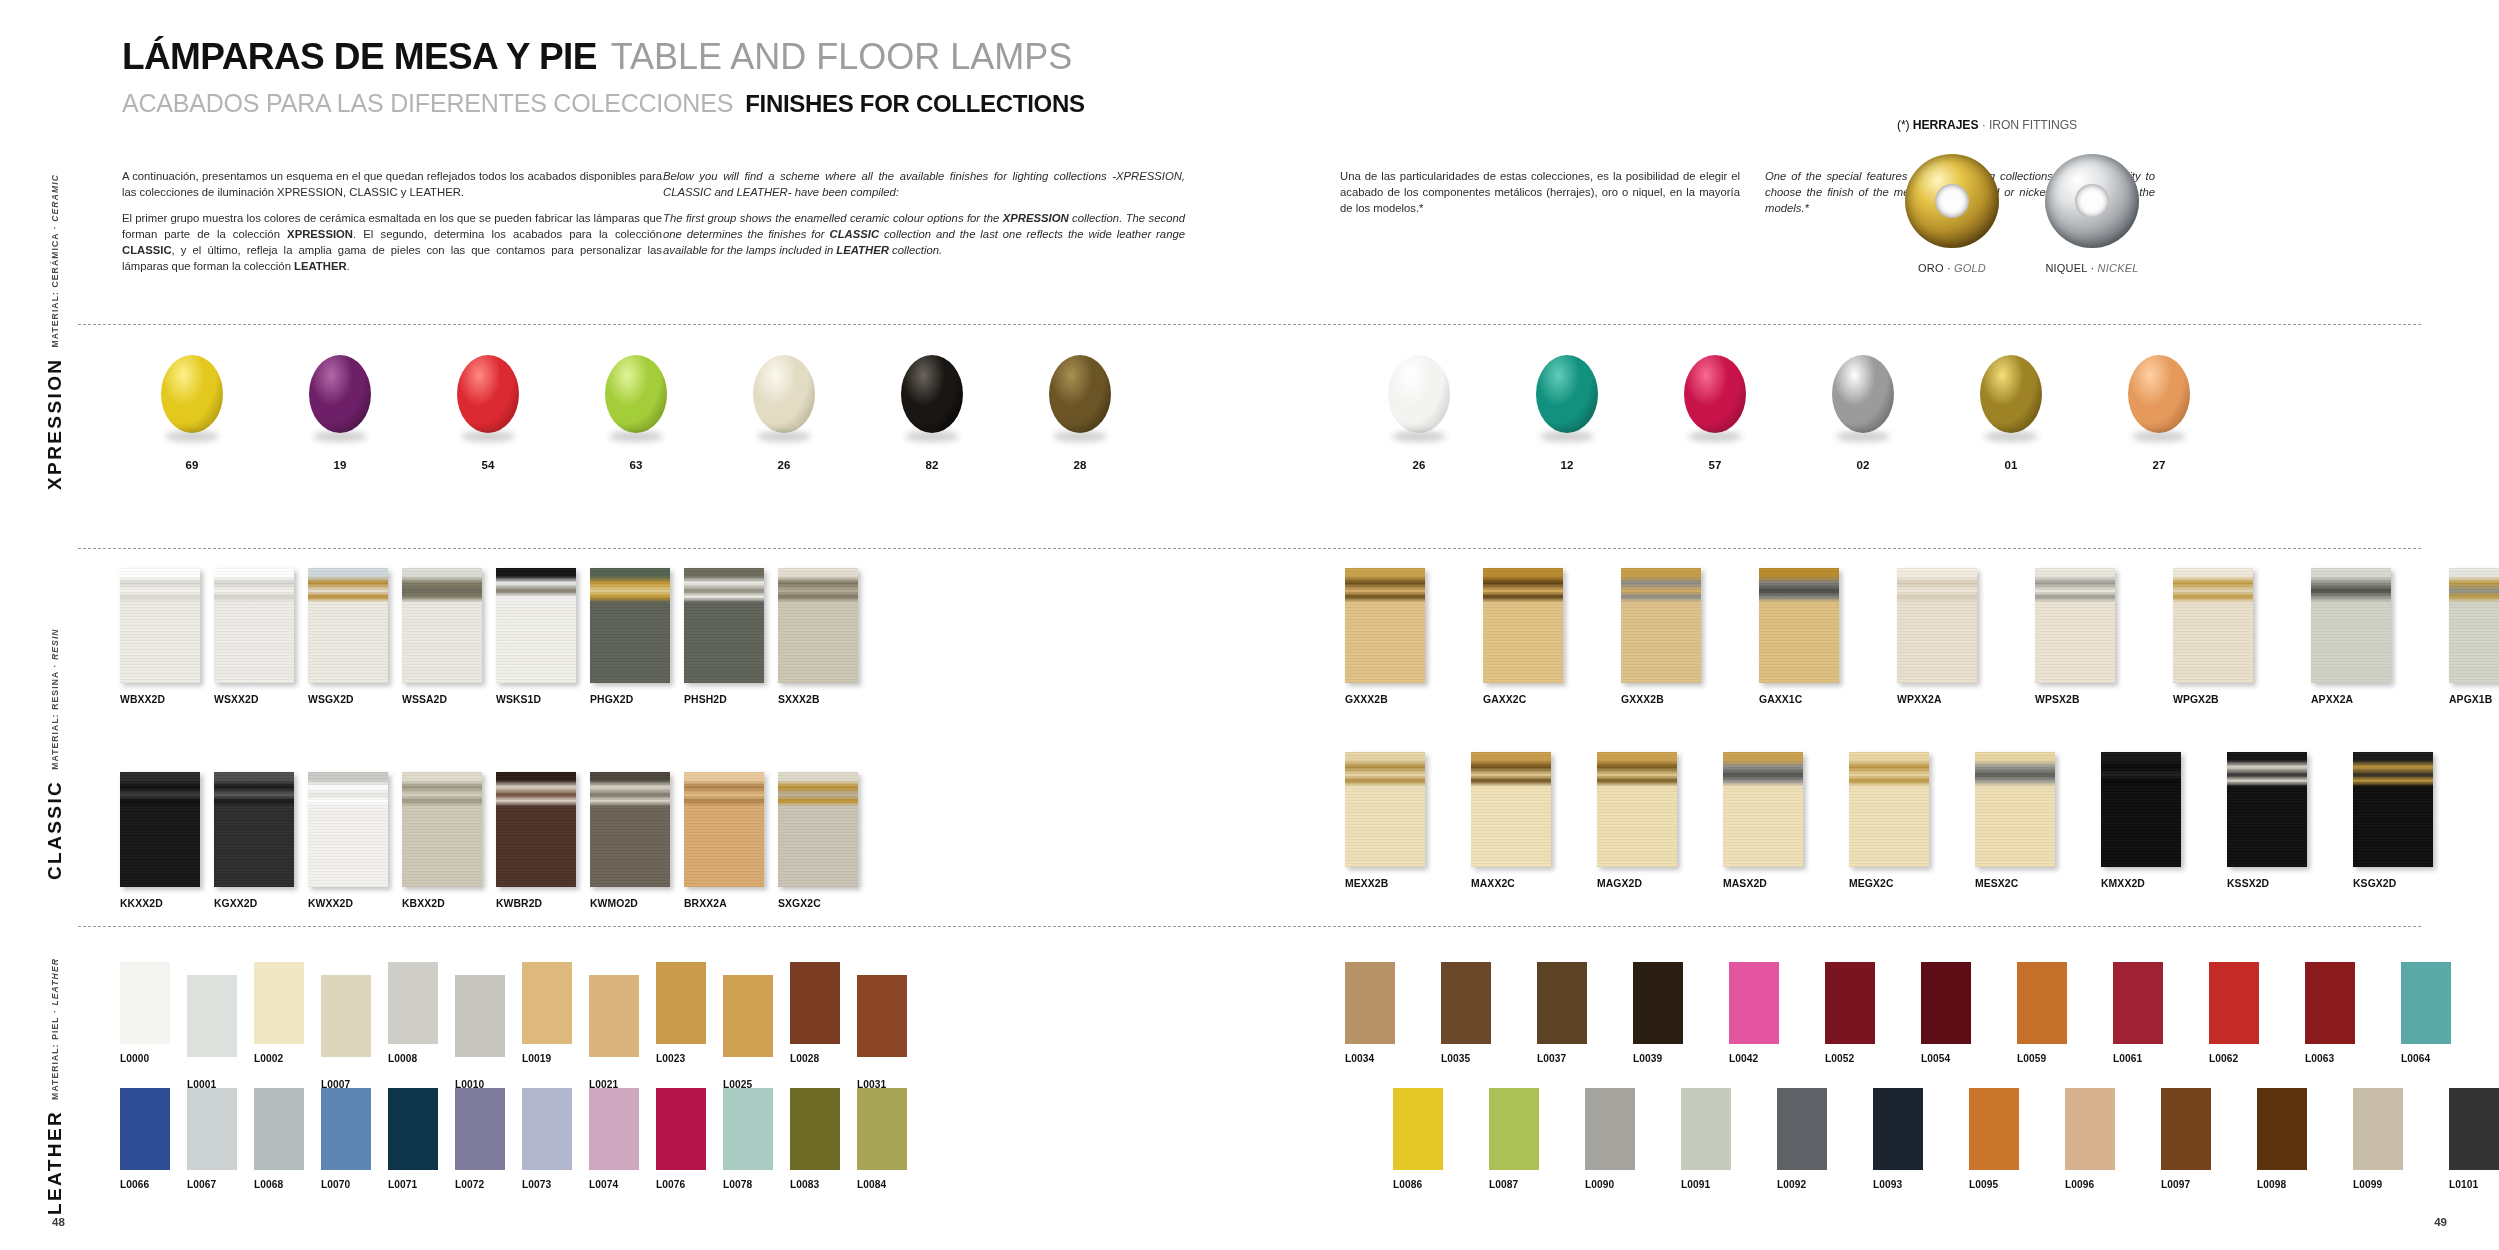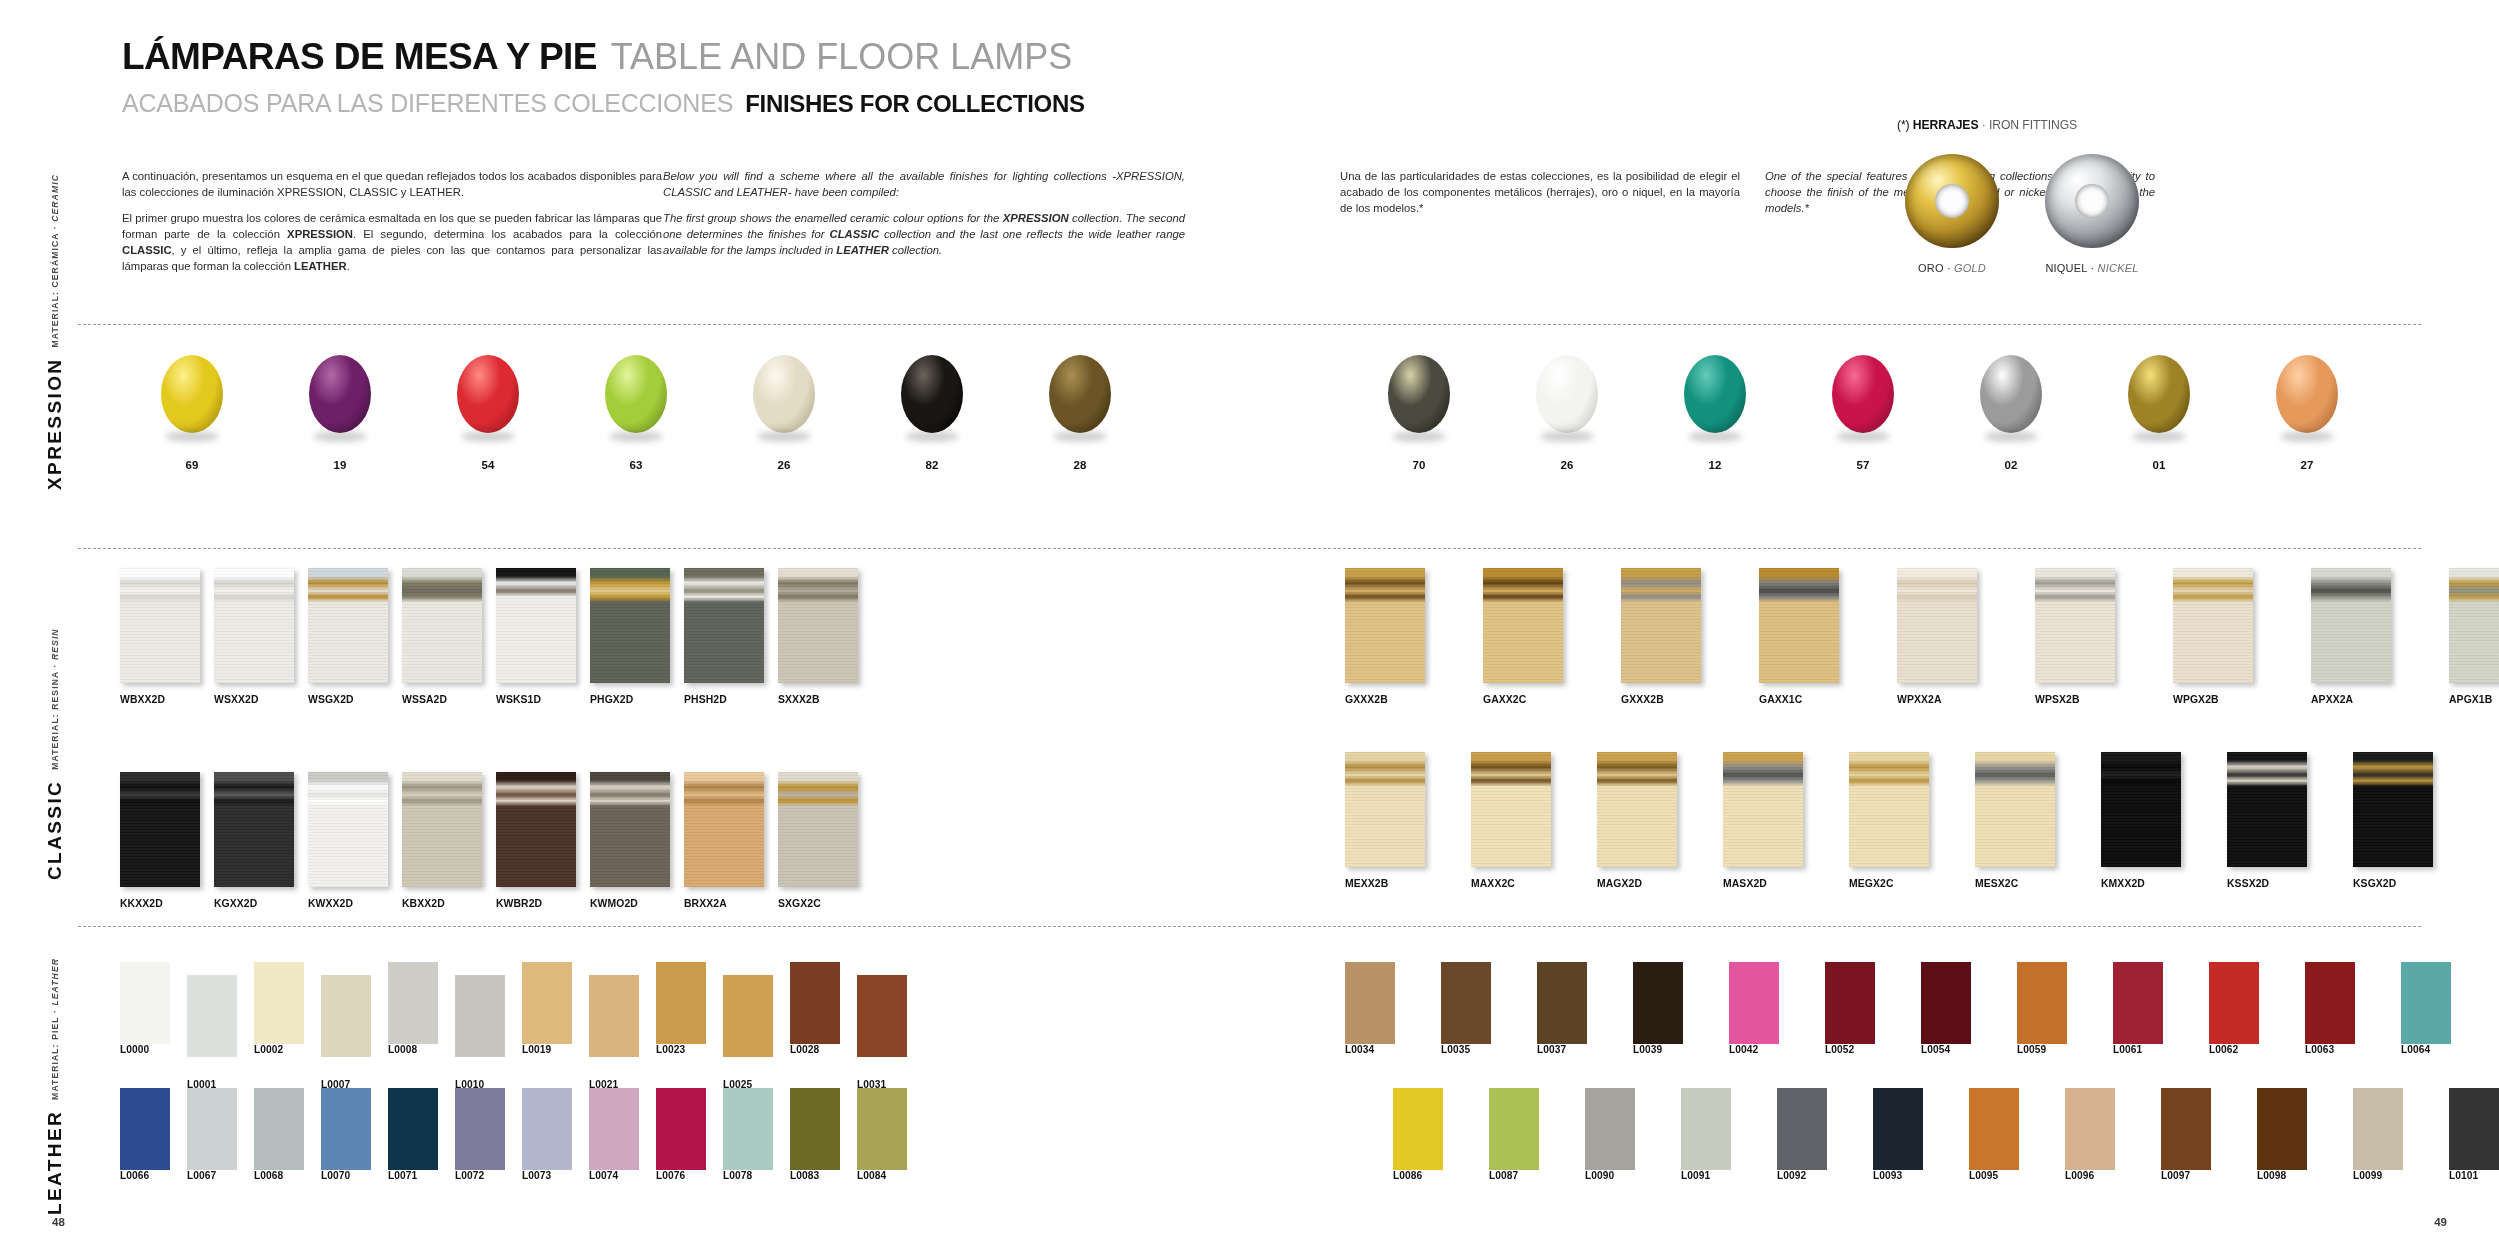--- a/index.html
+++ b/index.html
@@ -92,21 +92,21 @@
   #le-r1{left:1345px;top:962px;}
   #le-l2{left:120px;top:1088px;}
   #le-r2{left:1345px;top:1088px;padding-left:48px;}
   .le-cell{text-align:left;}
   .le-chip{width:50px;height:82px;position:relative;overflow:hidden;}
   .le-chip::after{content:"";position:absolute;inset:0;opacity:.35;
     background-image:
       radial-gradient(circle at 2px 2px, rgba(255,255,255,.55) .6px, transparent .7px),
       radial-gradient(circle at 5px 6px, rgba(0,0,0,.30) .6px, transparent .7px);
     background-size:7px 7px,7px 7px;}
-  .le-cap{font-size:10.2px;font-weight:bold;color:#111;letter-spacing:.1px;}
+  .le-cap{margin-top:9px;font-size:10.2px;font-weight:bold;color:#111;letter-spacing:.1px;}
   .le-cell.drop .le-cap{margin-top:22px;}
 
   
   .folio{position:absolute;bottom:22px;font-size:11.5px;color:#3a3a3a;font-weight:bold;}
   #folio-l{left:52px;}
   #folio-r{right:52px;}
 </style>
 </head>
 <body>
 
@@ -209,24 +209,20 @@
         <div class="sphere" style="background: radial-gradient(at 36% 26%, rgb(107, 100, 92) 0%, rgb(25, 22, 19) 38%, rgb(25, 22, 19) 58%, rgb(0, 0, 0) 100%);"></div>
         <div class="sphere-cap">82</div>
       </div>
       <div class="sphere-cell">
         <div class="sphere" style="background: radial-gradient(at 36% 26%, rgb(169, 143, 82) 0%, rgb(107, 85, 38) 38%, rgb(107, 85, 38) 58%, rgb(47, 36, 9) 100%);"></div>
         <div class="sphere-cap">28</div>
       </div>
     </div>
   <div class="sphere-group" id="xp-right">
       <div class="sphere-cell">
-        <div class="sphere" style="background: radial-gradient(at 36% 26%, rgb(214, 210, 168) 0%, rgb(74, 74, 64) 38%, rgb(74, 74, 64) 58%, rgb(22, 22, 15) 100%);"></div>
-        <div class="sphere-cap">70</div>
-      </div>
-      <div class="sphere-cell">
         <div class="sphere" style="background: radial-gradient(at 36% 26%, rgb(255, 255, 255) 0%, rgb(243, 243, 241) 38%, rgb(243, 243, 241) 58%, rgb(185, 185, 181) 100%);"></div>
         <div class="sphere-cap">26</div>
       </div>
       <div class="sphere-cell">
         <div class="sphere" style="background: radial-gradient(at 36% 26%, rgb(99, 204, 185) 0%, rgb(18, 145, 126) 38%, rgb(18, 145, 126) 58%, rgb(10, 77, 65) 100%);"></div>
         <div class="sphere-cap">12</div>
       </div>
       <div class="sphere-cell">
         <div class="sphere" style="background: radial-gradient(at 36% 26%, rgb(247, 107, 146) 0%, rgb(200, 20, 75) 38%, rgb(200, 20, 75) 58%, rgb(122, 10, 44) 100%);"></div>
         <div class="sphere-cap">57</div>

